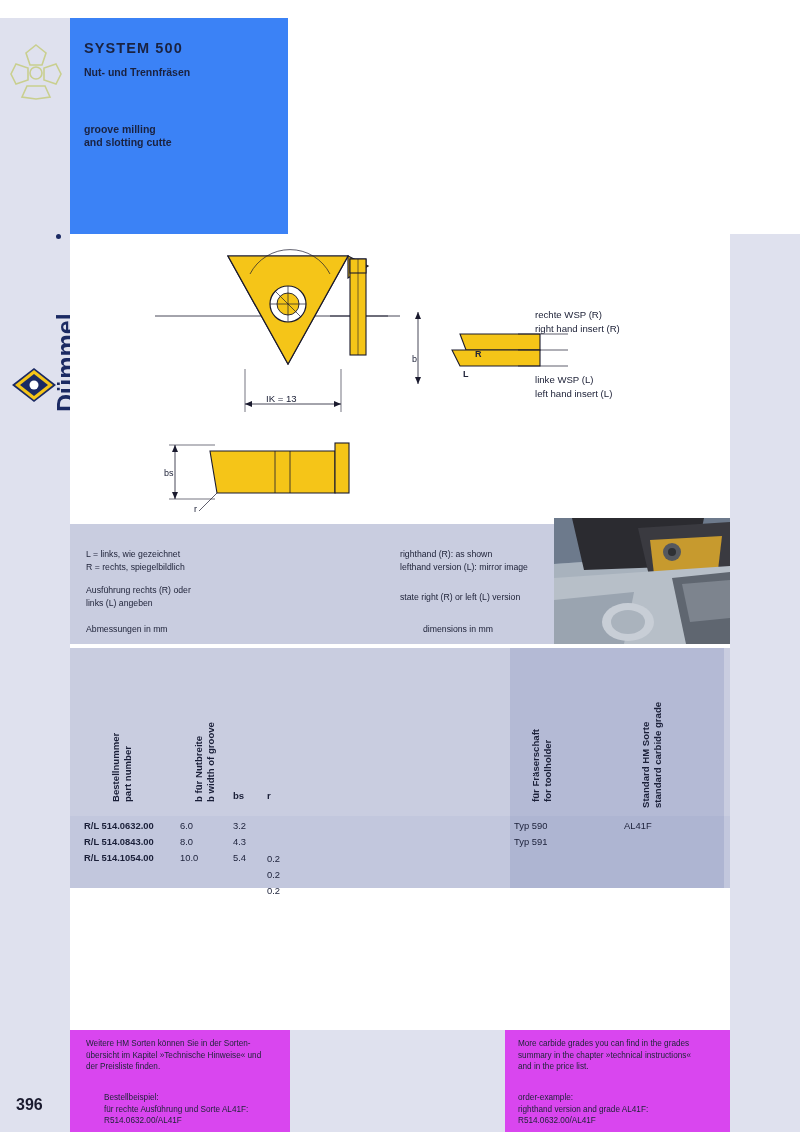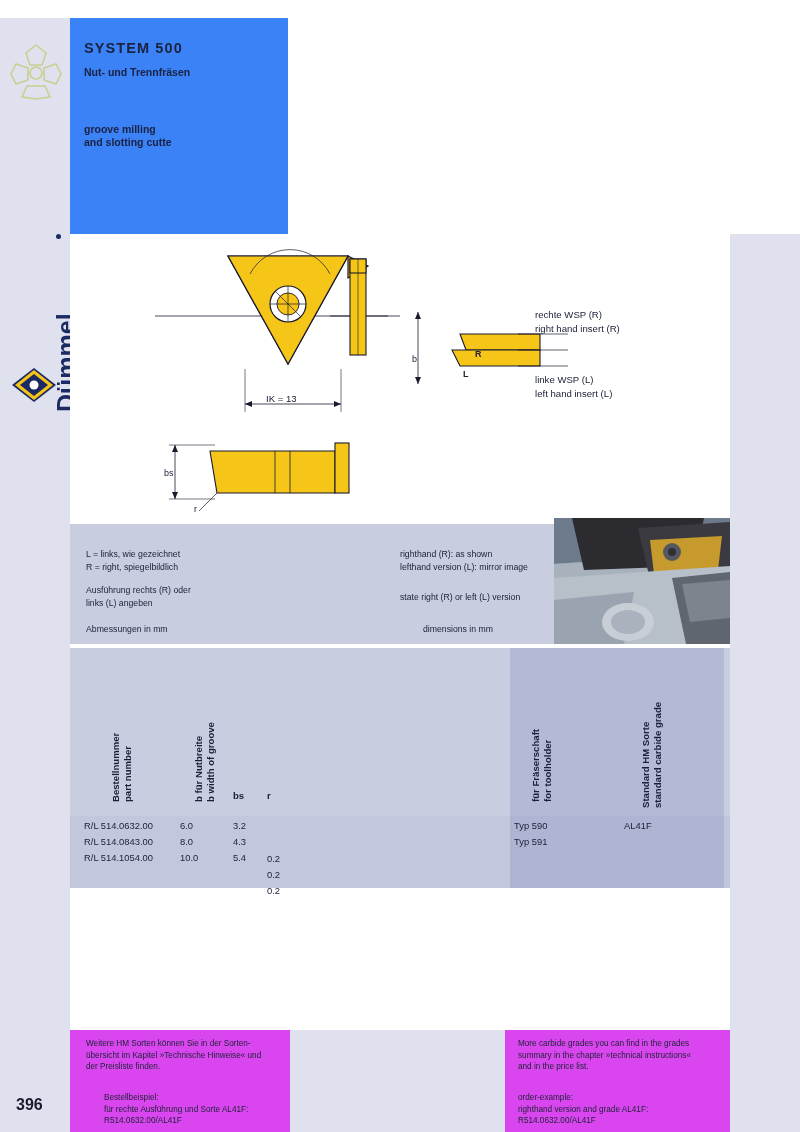--- a/index.html
+++ b/index.html
@@ -152,21 +152,21 @@
     position:absolute; left:510px; top:816px; width:110px; height:72px;
     background:#aeb5d2;
   }
   .tbl-rows-gr {
     position:absolute; left:620px; top:816px; width:104px; height:72px;
     background:#aeb5d2;
   }
   .row {
     position:absolute; left:0; width:660px; height:19px; font-size:9.4px; color:#1a1f38;
   }
-  .c-part { position:absolute; left:14px; font-weight:normal; }
+  .c-part { position:absolute; left:14px; font-weight:bold; }
   .c-b    { position:absolute; left:110px; }
   .c-bs   { position:absolute; left:163px; }
   .c-r    { position:absolute; left:197px;margin-top:33px; }
   .c-th   { position:absolute; left:444px; }
   .c-gr   { position:absolute; left:554px; }
   .sub-bs { position:absolute; left:233px; top:790px; font-size:9.6px; font-weight:bold; color:#1a1f38;}
   .sub-r  { position:absolute; left:267px; top:790px; font-size:9.6px; font-weight:bold; color:#1a1f38;}
 
   
   .foot-band {
@@ -313,21 +313,21 @@
 
       <line x1="62" y1="64" x2="44" y2="82" stroke="#1a1a2e" stroke-width="0.7"></line>
     </svg>
     <div class="annot" style="left:94px; top:232px; font-size:9px;">bs</div>
     <div class="annot" style="left:124px; top:268px; font-size:9px;">r</div>
   </div>
 
   <div class="note-band">
     <div class="note-de">
       <div>L = links, wie gezeichnet</div>
-      <div>R = right, spiegelbildlich</div>
+      <div>R = rechts, spiegelbildlich</div>
     </div>
     <div class="note-de2">
       <div>Ausführung rechts (R) oder</div>
       <div>links (L) angeben</div>
     </div>
     <div class="note-de3">Abmessungen in mm</div>
 
     <div class="note-en">
       <div>righthand (R): as shown</div>
       <div>lefthand version (L): mirror image</div>

